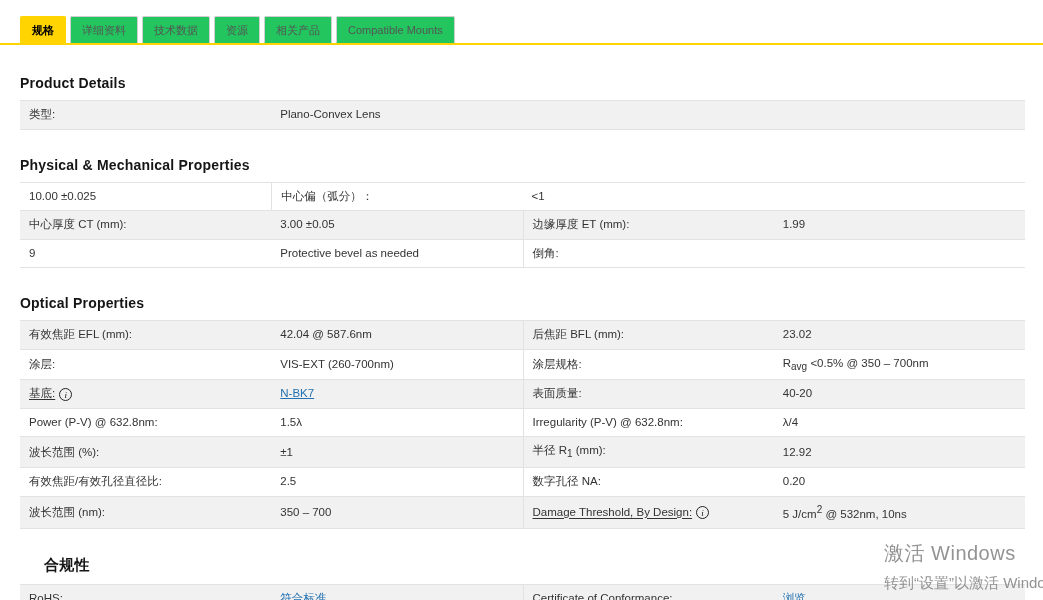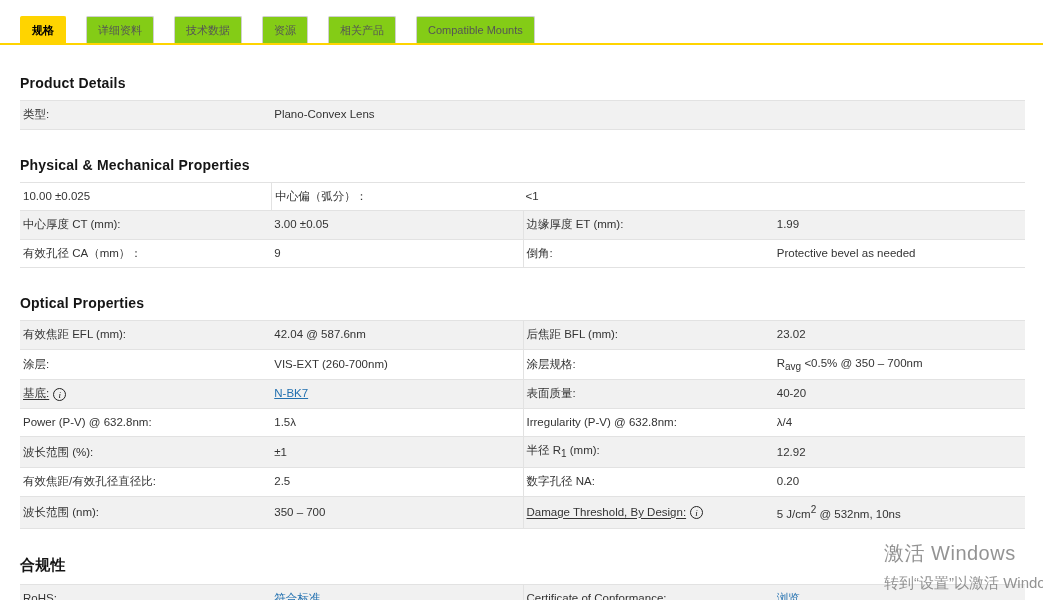--- a/index.html
+++ b/index.html
@@ -3,47 +3,47 @@
 <meta charset="utf-8">
 <style>
   :root{ --accent:#ffd400; --link:#2371b0; --rowgray:#f1f1f1; --border:#e2e2e2; }
   *{ box-sizing:border-box; }
   html,body{ margin:0; padding:0; }
   body{
     width:1043px; height:600px; background:#fff; overflow:hidden; position:relative;
     font-family:"Liberation Sans", sans-serif; color:#333;
   }
   
-  .tabbar{ position:absolute; top:16px; left:20px; display:flex; gap:20px; align-items:flex-start; }
+  .tabbar{ position:absolute; top:16px; left:20px; display:flex; gap:4px; align-items:flex-start; }
   .tab{
     height:27px; display:flex; align-items:center; padding:0 11px;
-    font-size:11px; color:#555; background:#84cc16;
+    font-size:11px; color:#555; background:#22c55e;
     border:1px solid #cfcfcf; border-bottom:none; border-radius:2px 2px 0 0; cursor:pointer;
     white-space:nowrap;
   }
   .tab.active{ background:var(--accent); border-color:var(--accent); color:#000; font-weight:bold; }
   .accent-line{ position:absolute; top:43px; left:0; width:1043px; height:2px; background:var(--accent); }
   
   .content{ position:absolute; top:45px; left:20px; width:1005px; }
   .section-title{
     font-size:14px; font-weight:bold; color:#151515; letter-spacing:.2px;
     margin:27px 0 9px 0; font-family:"Liberation Sans", sans-serif;
   }
   .section-title.first{ margin-top:30px; }
-  .section-title-cn{ font-size:15px; }
+  .section-title-cn{ font-size:15px;margin-left:24px; }
   .spec-table{ width:100%; border-top:1px solid var(--border); }
   .spec-row{
     display:grid; grid-template-columns:25% 25% 25% 25%;
     border-bottom:1px solid var(--border); min-height:28px; align-items:stretch;
   }
   .spec-row.single{ grid-template-columns:25% 75%; }
   .start-gray .spec-row:nth-child(odd){ background:var(--rowgray); }
   .start-white .spec-row:nth-child(even){ background:var(--rowgray); }
   .cell{
-    padding:6px 3px; font-size:11.5px; line-height:1.35;
+    padding:6px 9px; font-size:11.5px; line-height:1.35;
     display:flex; align-items:center; gap:4px;
   }
   .cell.c3{ border-left:1px solid var(--border); }
   .tooltip-label{ text-decoration:underline; text-underline-offset:2px; }
   a.link{ color:var(--link); text-decoration:underline; cursor:pointer; }
   .info-icon{
     display:inline-block; width:13px; height:13px; line-height:12px; text-align:center;
     border:1px solid #222; border-radius:50%; font-size:9px; font-style:italic;
     font-family:"Liberation Serif", serif; color:#111; flex:0 0 auto; cursor:pointer;
   }
@@ -101,30 +101,27 @@
         </div>
         <div class="cell c3">
           <span>边缘厚度 ET (mm):</span>
         </div>
         <div class="cell">
           <span>1.99</span>
         </div>
       </div>
       <div class="spec-row">
         <div class="cell">
-          <span>有效孔径 CA（mm）：</span>
-        </div>
-        <div class="cell">
           <span>9</span>
         </div>
+        <div class="cell">
+          <span>Protective bevel as needed</span>
+        </div>
         <div class="cell c3">
           <span>倒角:</span>
-        </div>
-        <div class="cell">
-          <span>Protective bevel as needed</span>
         </div>
       </div>
     </div>
 
   <h2 class="section-title">Optical Properties</h2>
   <div class="spec-table start-gray" id="sec2">
       <div class="spec-row">
         <div class="cell">
           <span>有效焦距 EFL (mm):</span>
         </div>

